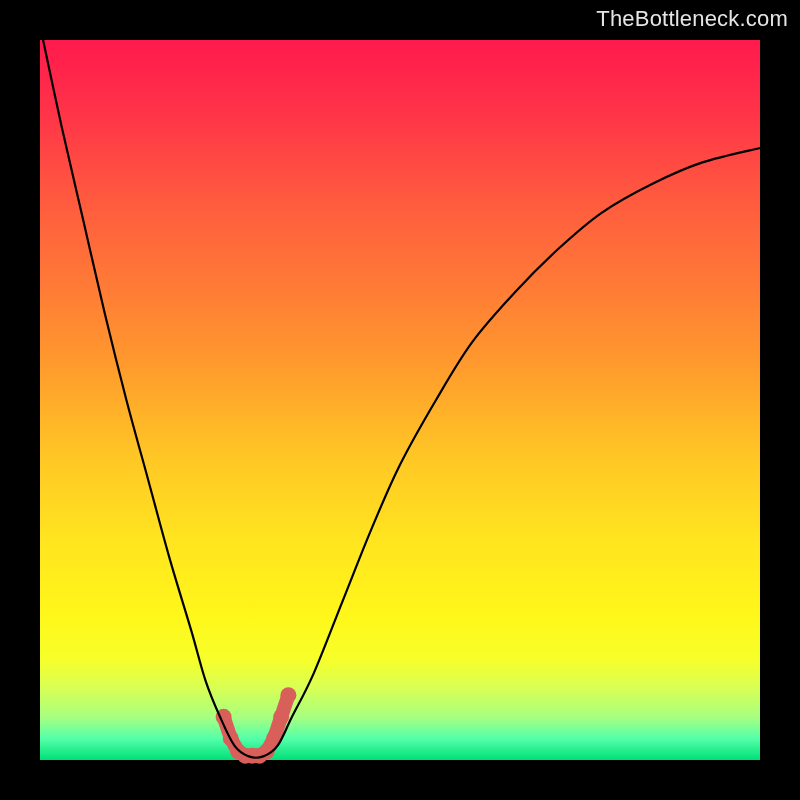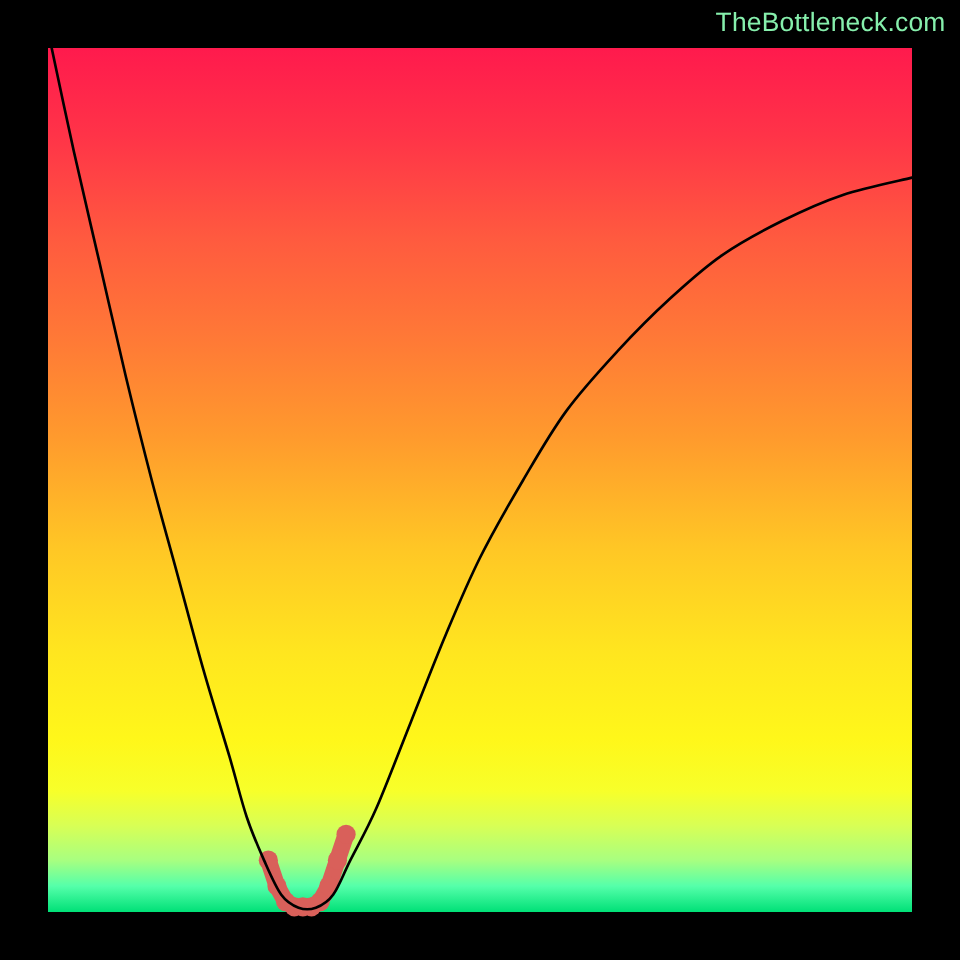--- a/index.html
+++ b/index.html
@@ -39,21 +39,21 @@
       #d8ff55 90%,
       #a8ff80 94%,
       #55ffaa 97%,
       #00e077 100%
     );
   }
   .watermark {
     position: absolute;
     top: 6px;
     right: 12px;
-    color: #86efac;
+    color: #e5e5e5;
     font-size: 22px;
     letter-spacing: 0.2px;
     user-select: none;
     margin-left: 12px;
   }
   svg.curve {
     position: absolute;
     left: 0;
     top: 0;
     width: 720px;

